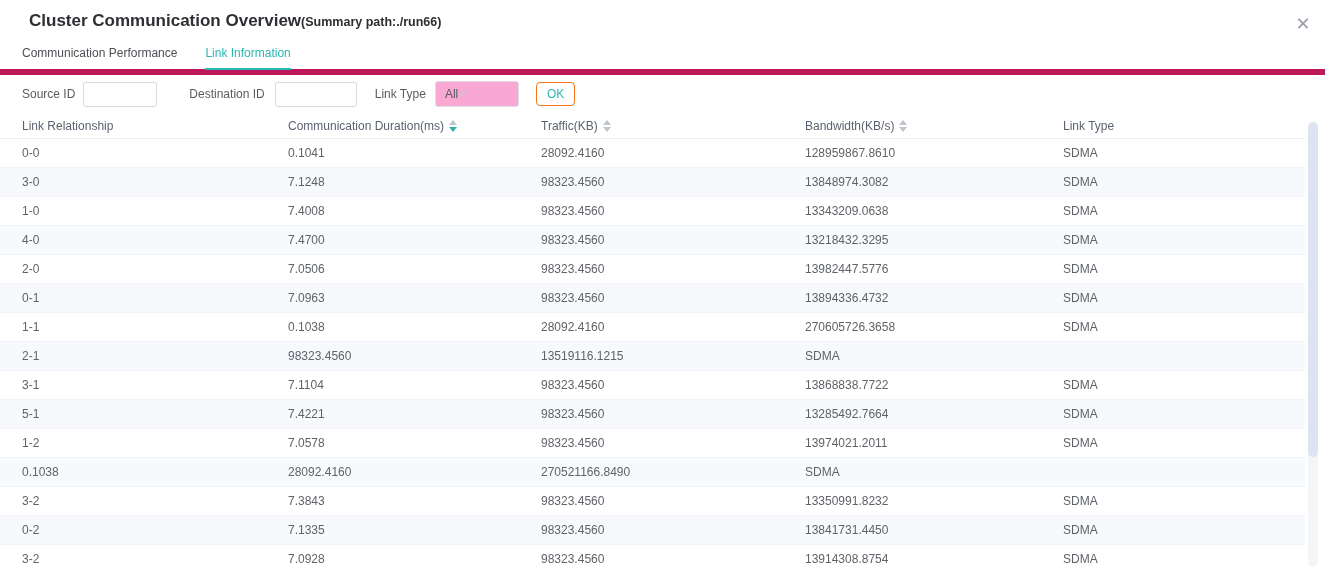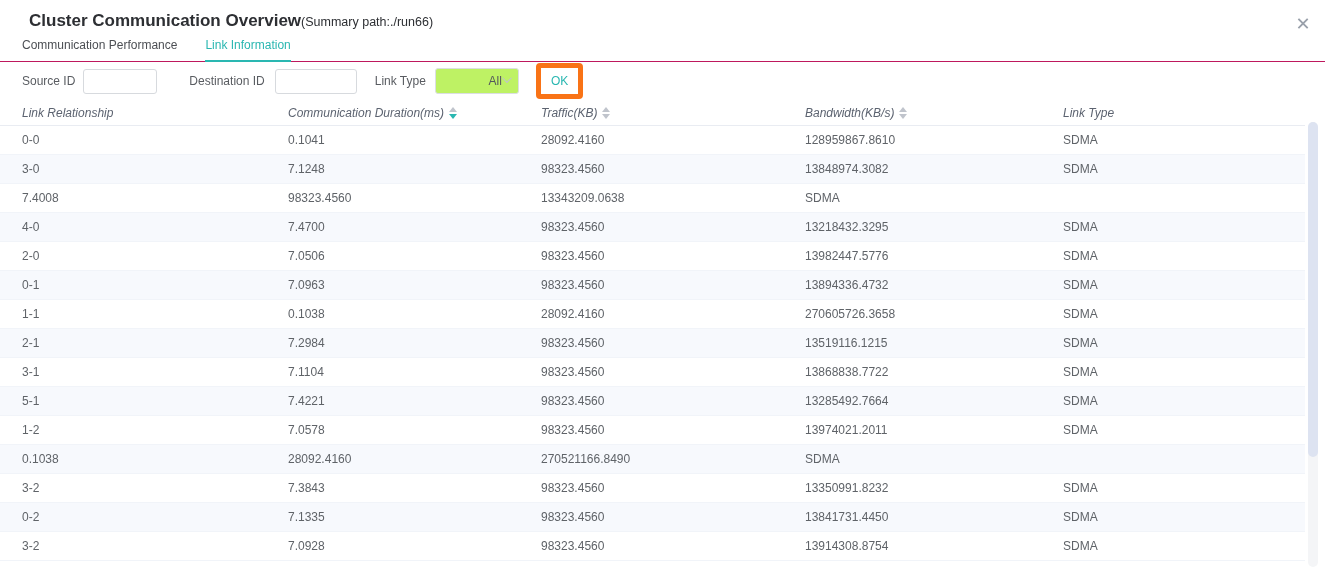--- a/index.html
+++ b/index.html
@@ -12,29 +12,29 @@
   *{box-sizing:border-box;}
   html,body{margin:0;padding:0;}
   body{
     width:1325px;height:567px;overflow:hidden;position:relative;
     background:#ffffff;color:var(--text);
     font-family:"Liberation Sans","DejaVu Sans",sans-serif;
   }
   
   .dlg-header{padding:11px 22px 0;}
   .dlg-title{font-size:17px;font-weight:bold;color:#2d2f33;display:inline;margin-left:7px;}
-  .dlg-subtitle{font-size:12.5px;font-weight:normal;color:#2d2f33;}
+  .dlg-subtitle{font-size:12.5px;font-weight:bold;color:#2d2f33;}
   .close-btn{
     position:absolute;top:14px;right:12px;width:20px;height:20px;
     font-size:18px;line-height:20px;text-align:center;color:#99a0aa;cursor:pointer;
   }
   
   .tabs{
-    display:flex;gap:28px;padding:0 22px;margin-top:0;
-    border-bottom:1px solid #be185d;
+    display:flex;gap:28px;padding:0 22px;margin-top:8px;
+    border-bottom:6px solid #be185d;
   }
   .tab{
     font-size:12px;color:#4c4f54;padding:7px 0 9px;cursor:pointer;position:relative;
   }
   .tab.active{color:var(--accent);}
   .tab.active::after{
     content:"";position:absolute;left:0;right:0;bottom:-1px;height:2px;background:var(--accent);
   }
   
   .filters{
@@ -43,38 +43,38 @@
   .filters .lbl{flex:none;}
   .txt-input{
     width:74px;height:25px;margin-left:8px;border:1px solid #d7dade;border-radius:3px;
     padding:0 6px;font-size:12px;color:#333;outline:none;background:#fff;
   }
   .lbl-dest{margin-left:32px;}
   .input-dest{width:82px;margin-left:10px;}
   .lbl-linktype{margin-left:18px;}
   .select-box{
     width:84px;height:26px;margin-left:9px;border:1px solid #dbdee3;border-radius:3px;
-    display:flex;align-items:center;justify-content:flex-end;padding:0 9px;
-    color:#55585d;cursor:pointer;background:#bef264;
+    display:flex;align-items:center;justify-content:flex-start;padding:0 9px;
+    color:#55585d;cursor:pointer;background:#f9a8d4;
   }
   .chevron{
     width:7px;height:7px;border-right:1.5px solid #c0c4cc;border-bottom:1.5px solid #c0c4cc;
     transform:rotate(45deg) translateY(-2px);margin-top:-3px;
   }
   .ok-btn{
-    margin-left:17px;height:36px;padding:0 10px;font-size:12px;
-    color:var(--accent);border:5px solid #f97316;border-radius:4px;background:#fff;cursor:pointer;
+    margin-left:17px;height:24px;padding:0 10px;font-size:12px;
+    color:var(--accent);border:1px solid #f97316;border-radius:4px;background:#fff;cursor:pointer;
   }
   
   .tbl{font-size:12px;}
   .tbl-head,.tbl-row{
     display:grid;grid-template-columns:266px 253px 264px 258px 1fr;
     align-items:center;padding-left:22px;
   }
-  .tbl-head{height:26px;color:var(--header-text);border-bottom:1px solid var(--border);width:1305px;font-style:italic;}
+  .tbl-head{height:26px;color:var(--header-text);border-bottom:1px solid var(--border);width:1305px;}
   .th{display:flex;align-items:center;}
   .sort{display:flex;flex-direction:column;margin-left:5px;cursor:pointer;}
   .caret-up{width:0;height:0;border:4px solid transparent;border-bottom:5px solid #c0c4cc;margin-bottom:1px;}
   .caret-down{width:0;height:0;border:4px solid transparent;border-top:5px solid #c0c4cc;margin-top:1px;}
   .caret-down.on{border-top-color:var(--accent);}
   .tbl-body{width:1305px;}
   .tbl-row{height:29px;border-bottom:1px solid #f1f4f9;}
   .tbl-row:nth-child(even){background:var(--stripe);}
   
   .scrollbar{
@@ -152,20 +152,21 @@
         <div>SDMA</div>
       </div>
       <div class="tbl-row">
         <div>3-0</div>
         <div>7.1248</div>
         <div>98323.4560</div>
         <div>13848974.3082</div>
         <div>SDMA</div>
       </div>
       <div class="tbl-row">
+        <div>1-0</div>
         <div>7.4008</div>
         <div>98323.4560</div>
         <div>13343209.0638</div>
         <div>SDMA</div>
       </div>
       <div class="tbl-row">
         <div>4-0</div>
         <div>7.4700</div>
         <div>98323.4560</div>
         <div>13218432.3295</div>
@@ -187,21 +188,20 @@
       </div>
       <div class="tbl-row">
         <div>1-1</div>
         <div>0.1038</div>
         <div>28092.4160</div>
         <div>270605726.3658</div>
         <div>SDMA</div>
       </div>
       <div class="tbl-row">
         <div>2-1</div>
-        <div>7.2984</div>
         <div>98323.4560</div>
         <div>13519116.1215</div>
         <div>SDMA</div>
       </div>
       <div class="tbl-row">
         <div>3-1</div>
         <div>7.1104</div>
         <div>98323.4560</div>
         <div>13868838.7722</div>
         <div>SDMA</div>

